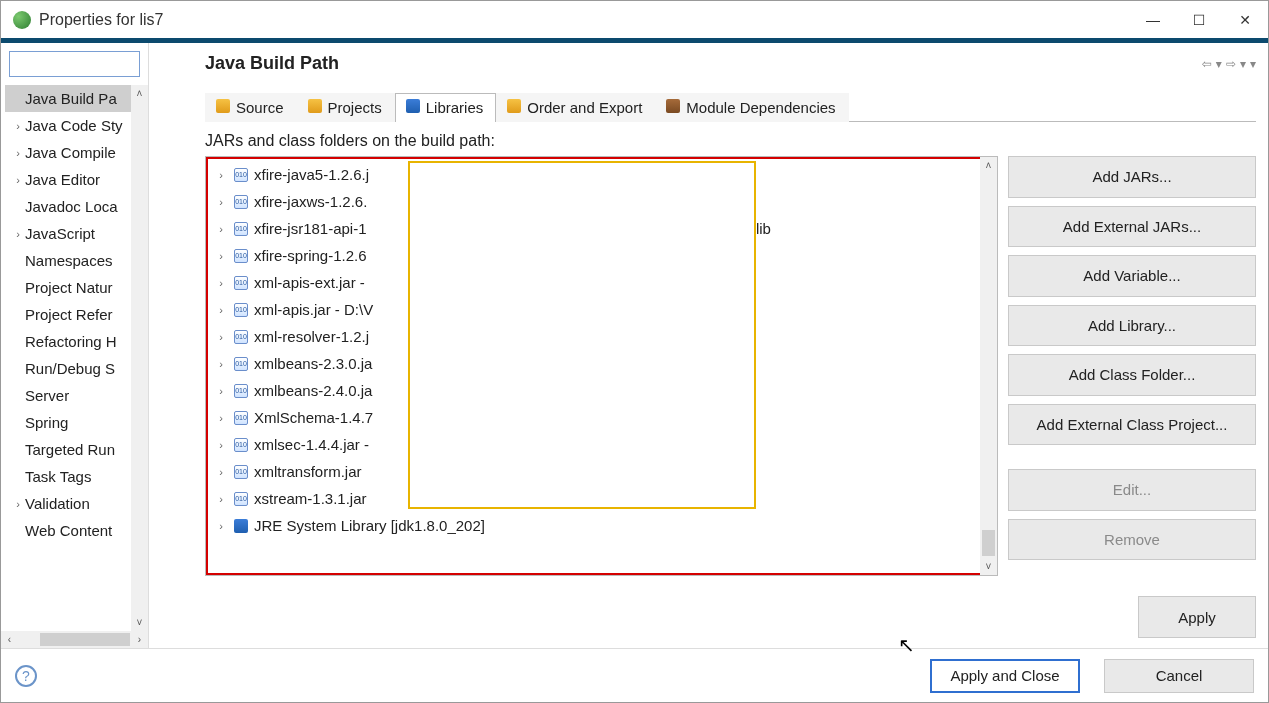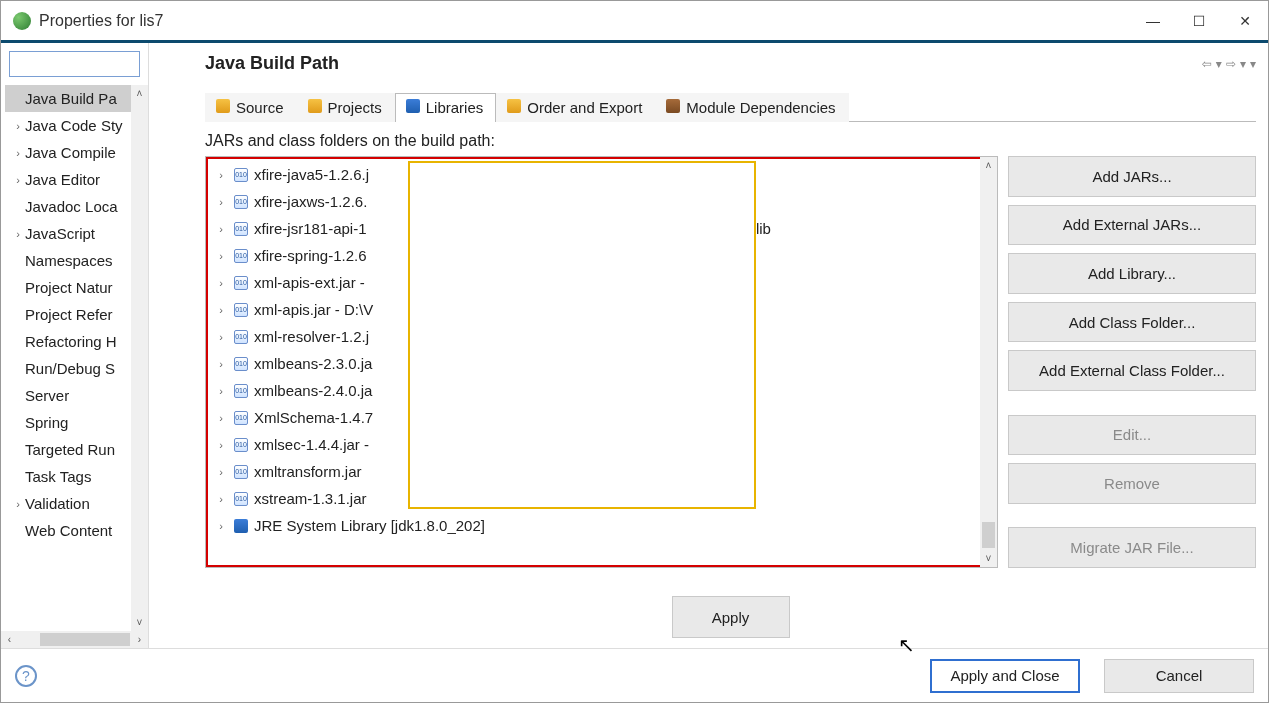--- a/index.html
+++ b/index.html
@@ -1,20 +1,20 @@
 <!DOCTYPE html>
 <html><head>
 <meta charset="utf-8">
 <style>
 * { box-sizing: border-box; margin: 0; padding: 0; font-family: "Segoe UI", Tahoma, sans-serif; }
 html, body { width: 1269px; height: 703px; overflow: hidden; background: #fff; }
 
 .window { width: 1269px; height: 703px; border: 1px solid #999; display: flex; flex-direction: column; background: #fff; }
 
-.titlebar { height: 42px; display: flex; align-items: center; border-bottom: 3px solid #0c4a6e; }
+.titlebar { height: 42px; display: flex; align-items: center; border-bottom: 5px solid #0c4a6e; }
 .titlebar .app-icon { width: 18px; height: 18px; margin-left: 12px; margin-right: 8px; border-radius: 50%; background: radial-gradient(circle at 30% 30%, #7bc96f, #2e7d32); }
 .titlebar .title { font-size: 16px; color: #333; flex: 1; }
 .titlebar .win-btn { width: 46px; height: 32px; display: flex; align-items: center; justify-content: center; font-size: 14px; color: #333; }
 
 .body { flex: 1; display: flex; overflow: hidden; }
 
 .left-pane { width: 148px; border-right: 1px solid #ddd; display: flex; flex-direction: column; }
 .filter-box { margin: 8px; height: 26px; border: 1px solid #7a9fd4; }
 .nav { flex: 1; overflow: hidden; position: relative; }
 .nav-inner { padding-left: 4px; }
@@ -61,21 +61,21 @@
 .tree-row .lib-icon { width: 14px; height: 14px; margin: 0 6px; background: linear-gradient(#3b7dd8,#1f5fb0); border-radius: 2px; }
 .tree-row .txt-mid { color: #222; }
 .tree-row .txt-right { color: #222; }
 .tree-row .gap { display: inline-block; width: 346px; }
 
 .btn-col { width: 248px; display: flex; flex-direction: column; gap: 8px; }
 .btn { height: 42px; background: #e9e9e9; border: 1px solid #c9c9c9; font-size: 15px; color: #222; display: flex; align-items: center; justify-content: center; cursor: default; }
 .btn.disabled { color: #8a8a8a; }
 .btn-gap { height: 8px; }
 
-.apply-row { display: flex; justify-content: center; padding: 28px 0 10px 0; }
+.apply-row { display: flex; justify-content: flex-end; padding: 20px 0 10px 0; }
 .apply-row .btn { width: 118px; }
 
 .footer { height: 54px; border-top: 1px solid #ddd; display: flex; align-items: center; padding: 0 14px; }
 .help-icon { width: 22px; height: 22px; border: 2px solid #6b94c9; border-radius: 50%; color: #6b94c9; display: flex; align-items: center; justify-content: center; font-size: 14px; }
 .footer-spacer { flex: 1; }
 .footer .btn { width: 150px; height: 34px; margin-left: 24px; }
 .footer .btn.accent { border: 2px solid #2f6fd0; background: #fff; }
 
 .cursor { position: absolute; left: 898px; top: 633px; font-size: 20px; color: #000; pointer-events: none; }
 </style>
@@ -320,28 +320,28 @@
             <div class="arrow">˄</div>
             <div style="flex:1"></div>
             <div class="thumb"></div>
             <div class="arrow">˅</div>
           </div>
         </div>
 
         <div class="btn-col">
           <div class="btn">Add JARs...</div>
           <div class="btn">Add External JARs...</div>
+          <div class="btn">Add Variable...</div>
           <div class="btn">Add Library...</div>
           <div class="btn">Add Class Folder...</div>
-          <div class="btn">Add External Class Folder...</div>
+          <div class="btn">Add External Class Project...</div>
           <div class="btn-gap"></div>
           <div class="btn disabled">Edit...</div>
           <div class="btn disabled">Remove</div>
           <div class="btn-gap"></div>
-          <div class="btn disabled">Migrate JAR File...</div>
         </div>
       </div>
 
       <div class="apply-row">
         <div class="btn">Apply</div>
       </div>
     </div>
   </div>
 
   <div class="footer">

